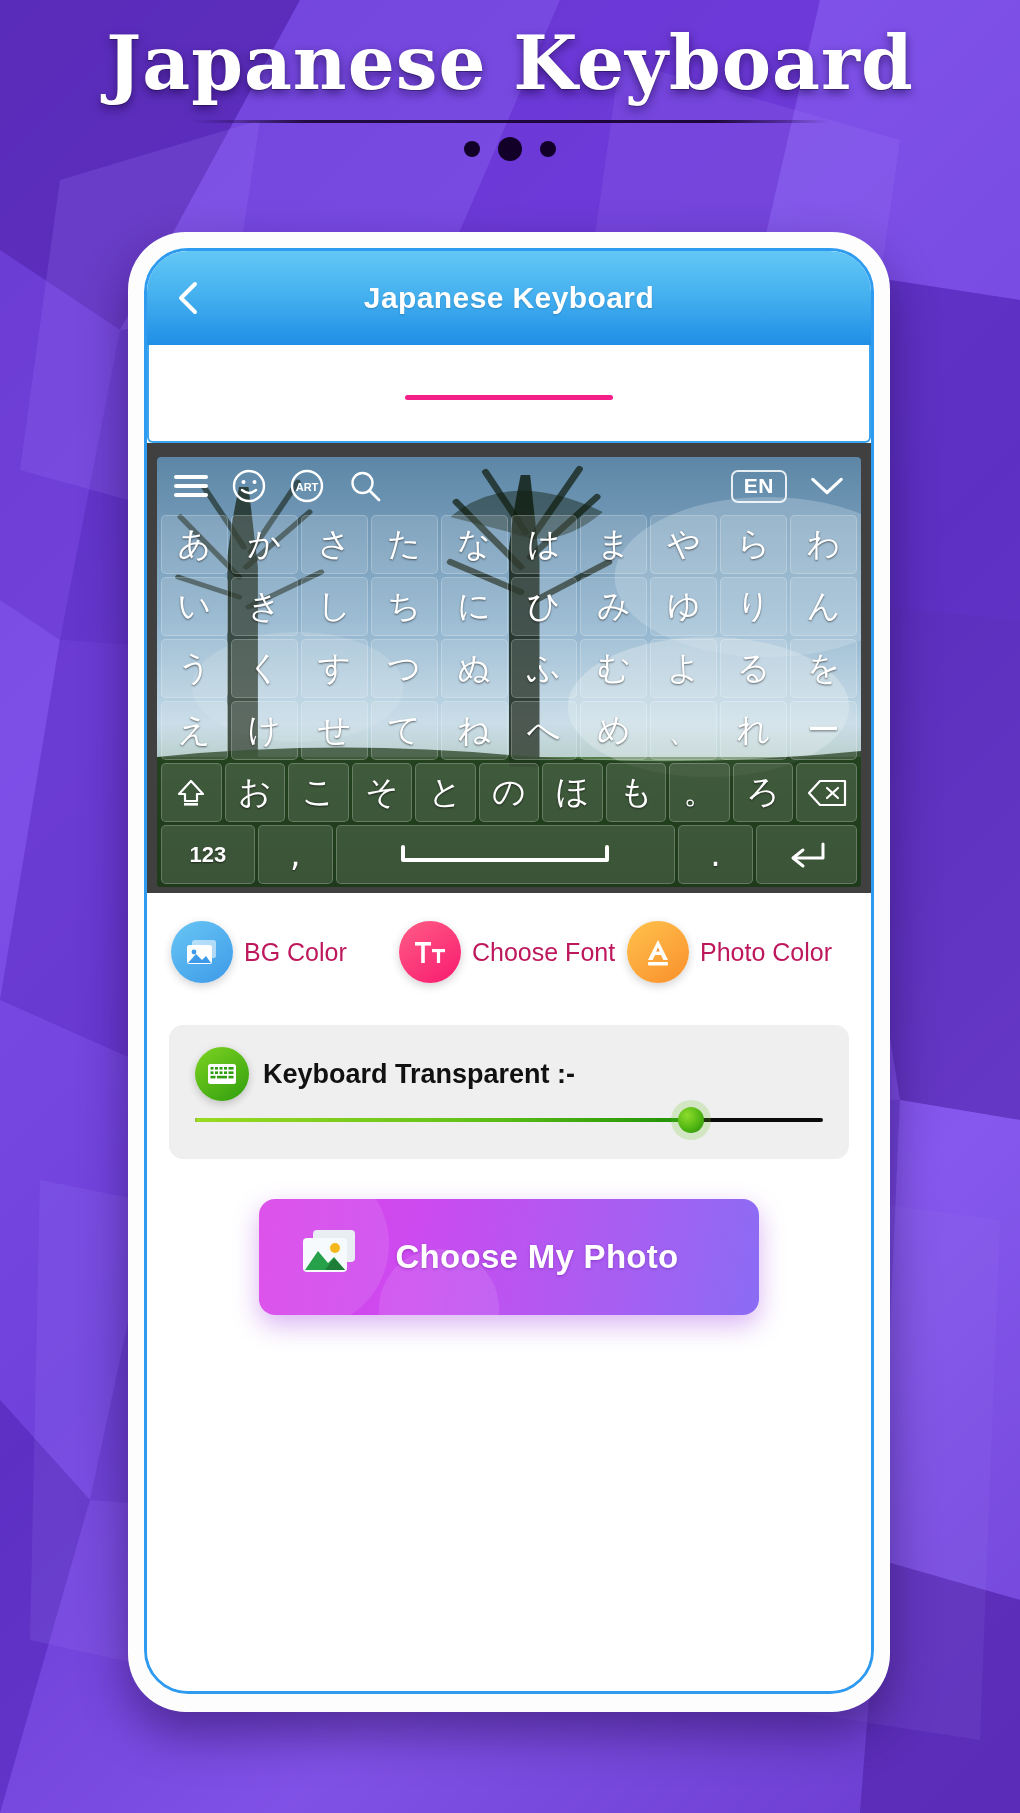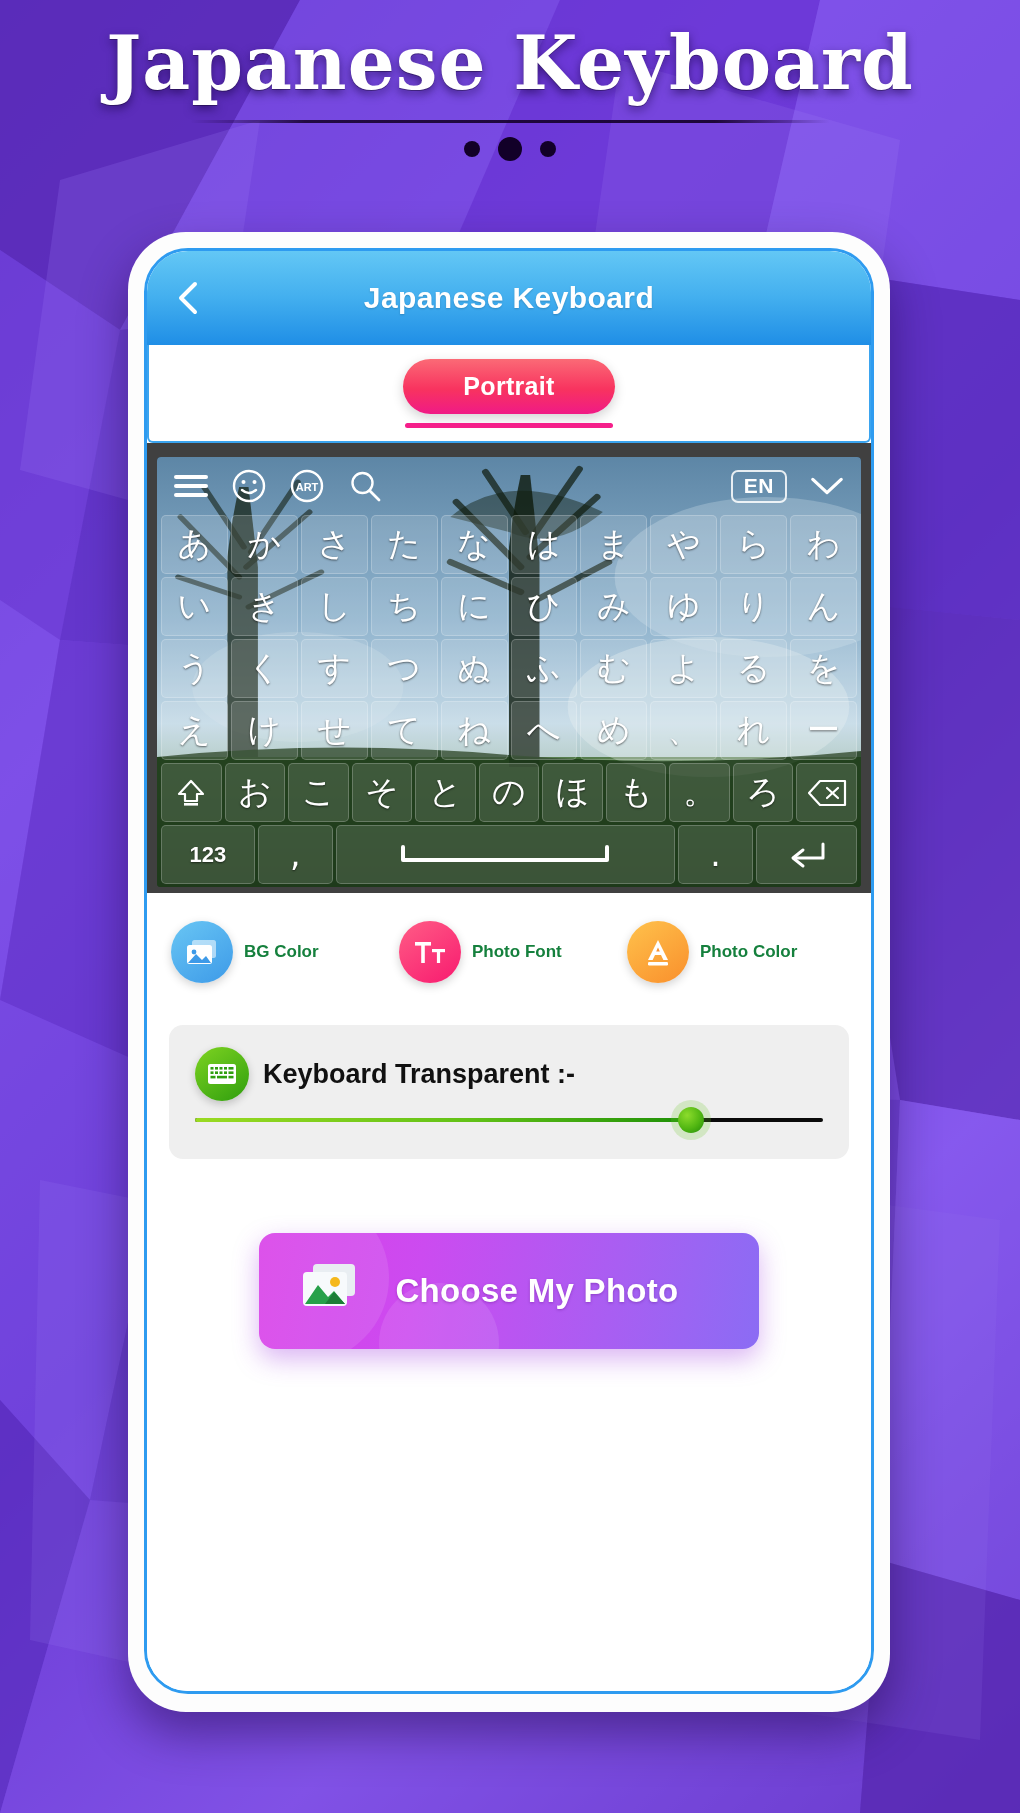--- a/index.html
+++ b/index.html
@@ -140,21 +140,21 @@
   .opt { display: flex; align-items: center; gap: 11px; flex: 1; }
   .opt .circle {
     width: 62px; height: 62px; border-radius: 50%;
     display: flex; align-items: center; justify-content: center;
     flex: 0 0 62px;
     box-shadow: 0 3px 10px rgba(0,0,0,.18);
   }
   .opt .circle.bg { background: linear-gradient(145deg,#69c6f4 0%,#3d9ae8 100%); }
   .opt .circle.font { background: linear-gradient(145deg,#ff5d86 0%,#f81a6f 100%); }
   .opt .circle.color { background: linear-gradient(145deg,#ffc24c 0%,#f98f2c 100%); }
-  .opt .olabel { font-size: 17px; color: #15803d; font-weight: 700; white-space: nowrap; }
+  .opt .olabel { font-size: 25px; color: #be185d; font-weight: 400; white-space: nowrap; }
 
   
   #slidercard {
     margin: 14px 22px 0 22px;
     background: #efefef; border-radius: 14px;
     padding: 22px 26px 26px;
   }
   #slidercard .srow { display: flex; align-items: center; gap: 14px; }
   #slidercard .kicon {
     width: 54px; height: 54px; border-radius: 50%;
@@ -176,21 +176,21 @@
     border-radius: 2px;
   }
   #sliderbar .thumb {
     position: absolute; top: 0; width: 26px; height: 26px; border-radius: 50%;
     background: radial-gradient(circle at 35% 32%,#8ddc2c 0%,#51b612 55%,#1f8a07 100%);
     box-shadow: 0 0 0 7px rgba(110,200,40,.22);
     transform: translateX(-50%);
   }
 
   
-  #ctawrap { margin-top: 74px; display: flex; justify-content: center; }
+  #ctawrap { margin-top: 40px; display: flex; justify-content: center; }
   #cta {
     width: 500px; height: 116px; border-radius: 16px;
     background: linear-gradient(100deg,#d93fe8 0%,#cc4bf0 32%,#a95ef2 70%,#8b6cf4 100%);
     display: flex; align-items: center; padding: 0 40px; gap: 34px;
     box-shadow: 0 10px 26px rgba(150,40,220,.35);
     position: relative; overflow: hidden;
   }
   #cta .blob { position: absolute; border-radius: 50%; background: rgba(255,255,255,.10); }
   #cta .ctaicon { width: 62px; height: 62px; flex: 0 0 62px; position: relative; z-index: 2; }
   #cta .ctalabel {
@@ -247,21 +247,20 @@
       <div class="back">
         <svg viewBox="0 0 26 34">
           <path d="M20 3 L6 17 L20 31" fill="none" stroke="#ffffff" stroke-width="4" stroke-linecap="round" stroke-linejoin="round"></path>
         </svg>
       </div>
       <div class="apptitle">Japanese Keyboard</div>
     </div>
 
     <div id="tabstrip">
       <div class="tab-wrap">
-        <div class="pill portrait">Portrait</div>
         <div class="tab-underline"></div>
       </div>
     </div>
 
     <div id="kbwrap">
       <div id="keyboard">
 
         <div id="kbphoto">
           <svg viewBox="0 0 600 430" preserveAspectRatio="none">
             <defs>
@@ -442,21 +441,21 @@
       </div>
       <div class="opt">
         <span class="circle font">
           <svg width="36" height="30" viewBox="0 0 36 30">
             <rect x="3" y="5" width="16" height="3.6" fill="#fff"></rect>
             <rect x="9.2" y="5" width="3.6" height="21" fill="#fff"></rect>
             <rect x="20" y="12" width="13" height="3.2" fill="#fff"></rect>
             <rect x="24.9" y="12" width="3.2" height="14" fill="#fff"></rect>
           </svg>
         </span>
-        <span class="olabel">Photo Font</span>
+        <span class="olabel">Choose Font</span>
       </div>
       <div class="opt">
         <span class="circle color">
           <svg width="34" height="32" viewBox="0 0 34 32">
             <path d="M17 4 L27 24 L22.4 24 L20 19 L14 19 L11.6 24 L7 24 Z" fill="#fff"></path>
             <path d="M15.2 15.4 L18.8 15.4 L17 11.4 Z" fill="#f98f2c"></path>
             <rect x="7" y="26" width="20" height="3.4" rx="1.2" fill="#fff"></rect>
           </svg>
         </span>
         <span class="olabel">Photo Color</span>

